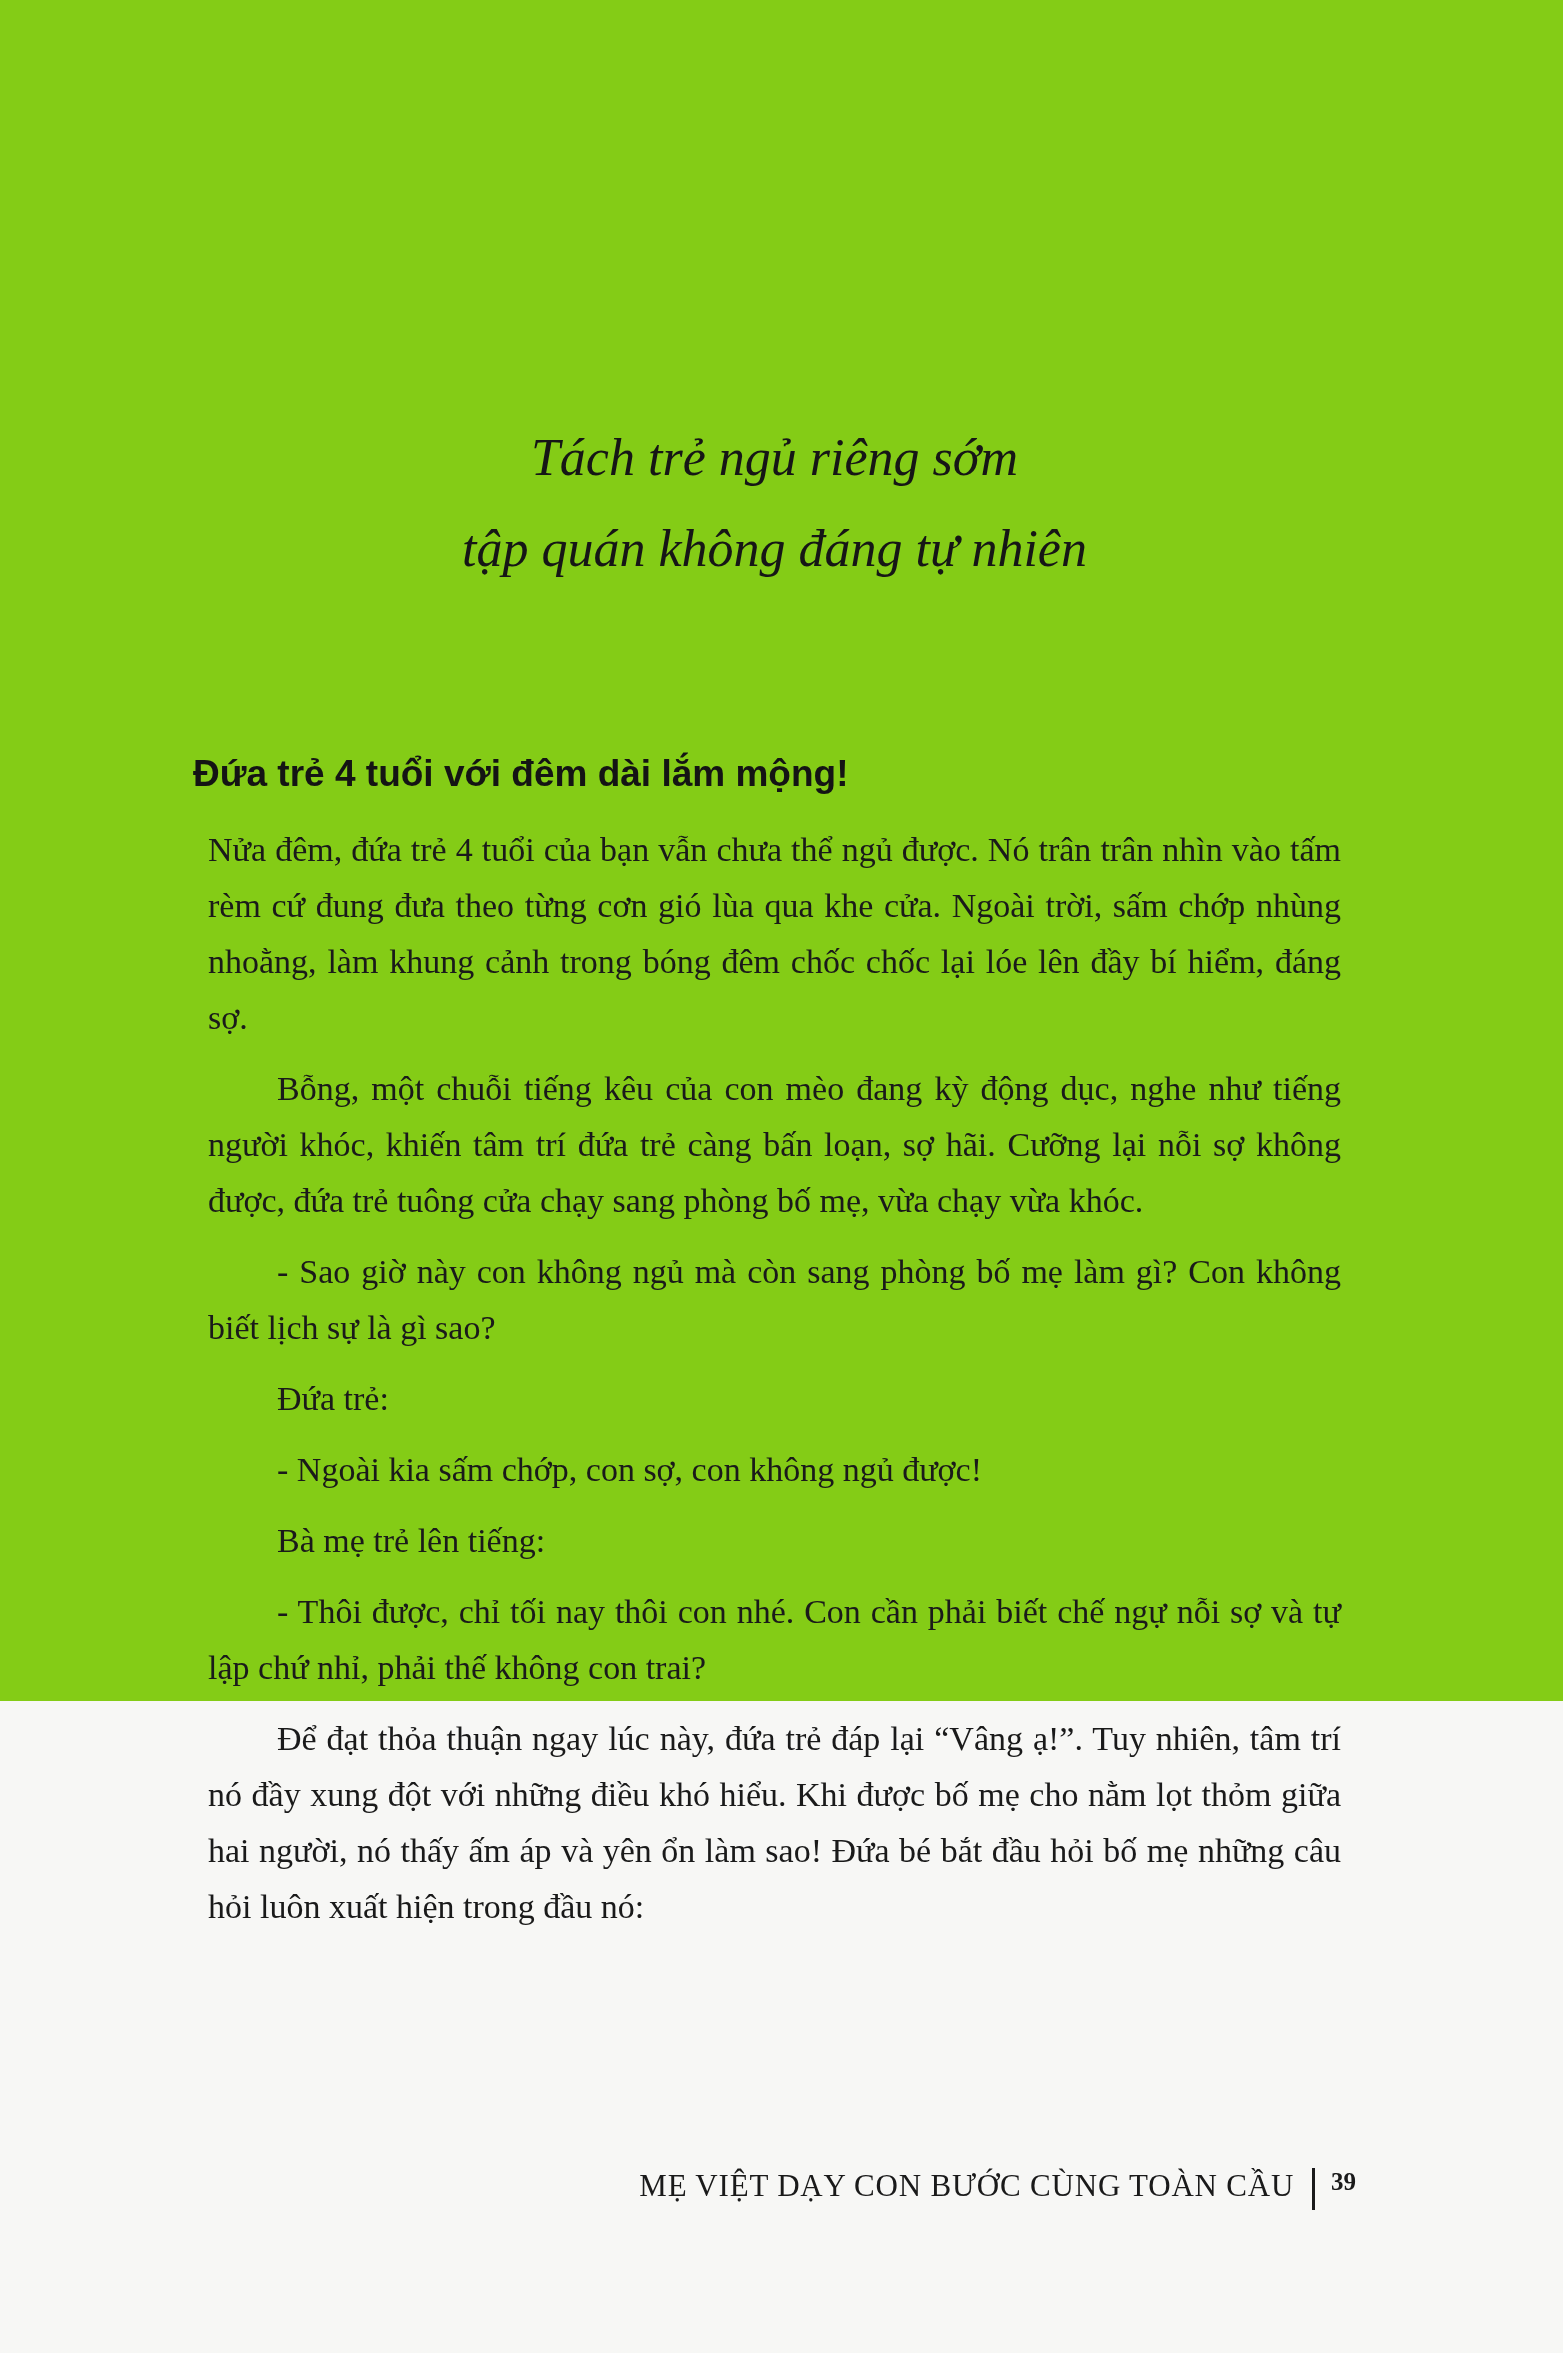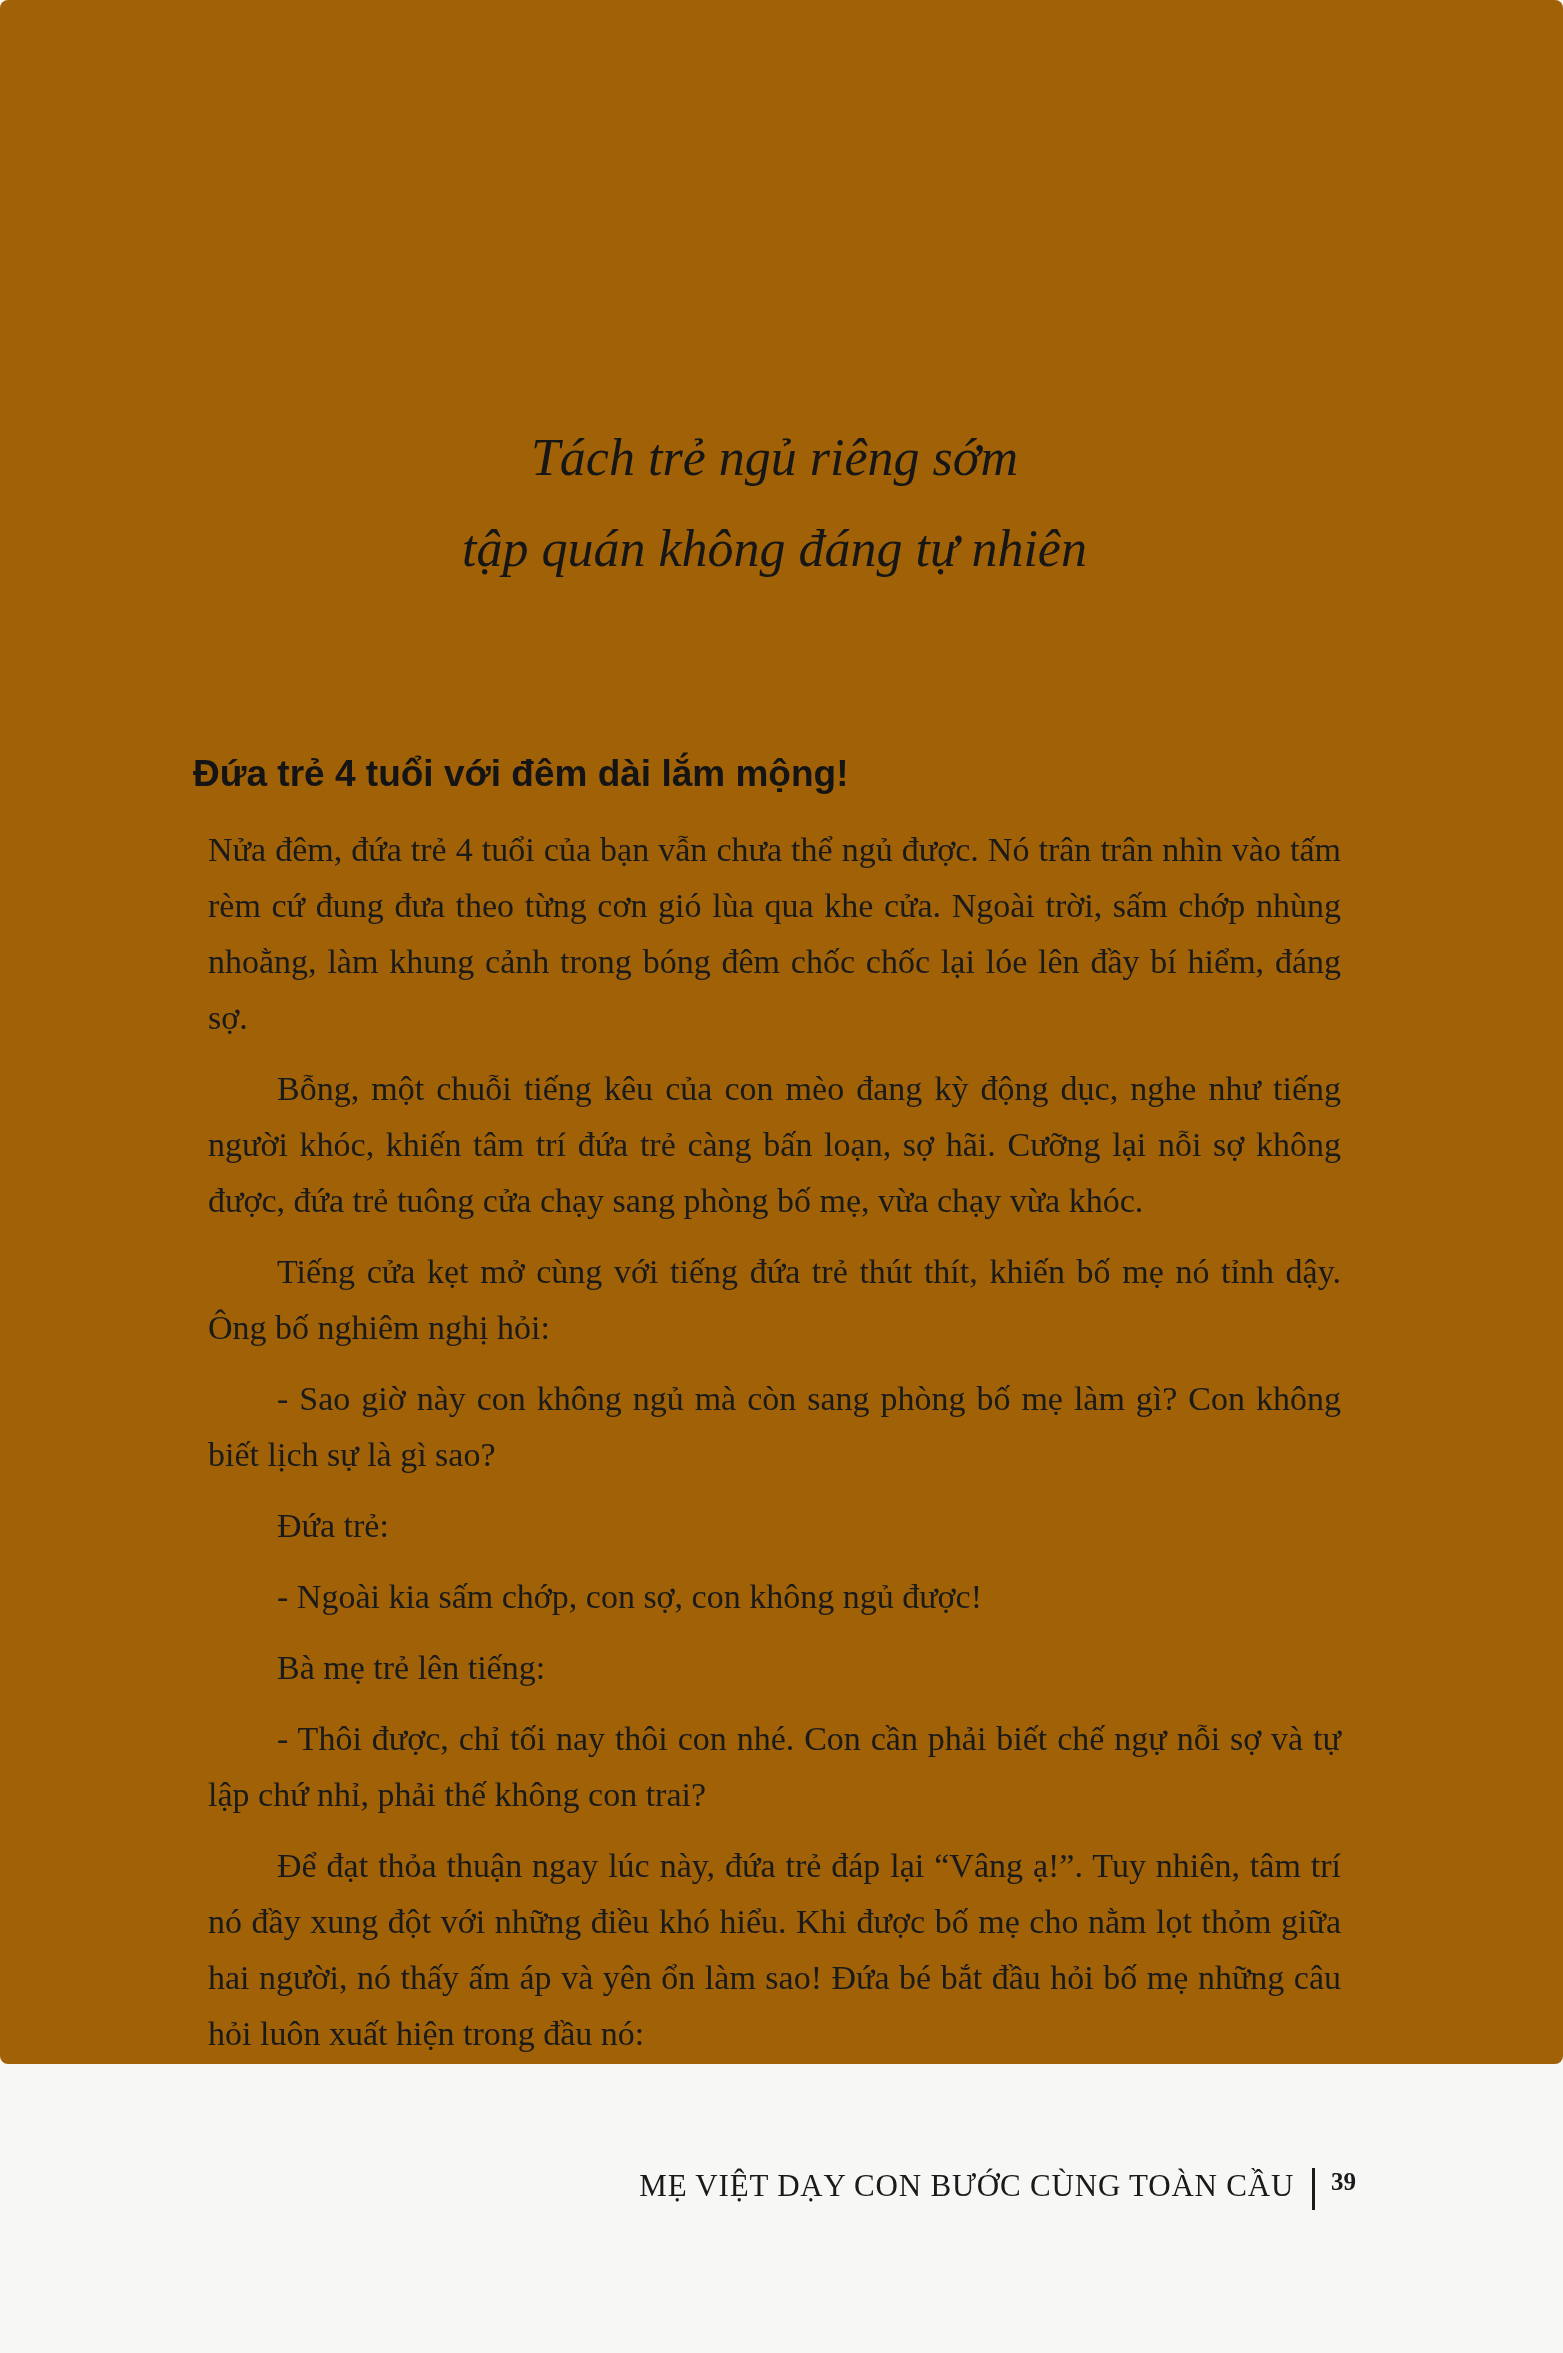--- a/index.html
+++ b/index.html
@@ -8,23 +8,22 @@
     width: 1563px;
     height: 2354px;
     background: #f7f7f5;
     font-family: "Liberation Serif", "DejaVu Serif", serif;
     color: #1a1a1a;
     overflow: hidden;
   }
   .page {
     position: relative;
     width: 1563px;
-    height: 2064px;
-    background: #a16207;
-    border-radius: 8px;
+    height: 1701px;
+    background: #84cc16;
   }
   .content {
     position: absolute;
     left: 193px;
     top: 0;
     width: 1163px;
   }
   .title {
     margin: 412px 0 0 0;
     text-align: center;
@@ -84,21 +83,20 @@
 <div class="page">
   <div class="content">
     <h1 class="title">
       <span class="title-line">Tách trẻ ngủ riêng sớm</span>
       <span class="title-line">tập quán không đáng tự nhiên</span>
     </h1>
     <h2 class="heading">Đứa trẻ 4 tuổi với đêm dài lắm mộng!</h2>
     <div class="body-text">
         <p class="para"><span>Nửa đêm, đứa trẻ 4 tuổi của bạn vẫn chưa thể ngủ được. Nó trân trân nhìn vào tấm rèm cứ đung đưa theo từng cơn gió lùa qua khe cửa. Ngoài trời, sấm chớp nhùng nhoằng, làm khung cảnh trong bóng đêm chốc chốc lại lóe lên đầy bí hiểm, đáng sợ.</span></p>
         <p class="para indent"><span>Bỗng, một chuỗi tiếng kêu của con mèo đang kỳ động dục, nghe như tiếng người khóc, khiến tâm trí đứa trẻ càng bấn loạn, sợ hãi. Cưỡng lại nỗi sợ không được, đứa trẻ tuông cửa chạy sang phòng bố mẹ, vừa chạy vừa khóc.</span></p>
-        <p class="para indent"><span>Tiếng cửa kẹt mở cùng với tiếng đứa trẻ thút thít, khiến bố mẹ nó tỉnh dậy. Ông bố nghiêm nghị hỏi:</span></p>
         <p class="para indent"><span>- Sao giờ này con không ngủ mà còn sang phòng bố mẹ làm gì? Con không biết lịch sự là gì sao?</span></p>
         <p class="para indent"><span>Đứa trẻ:</span></p>
         <p class="para indent"><span>- Ngoài kia sấm chớp, con sợ, con không ngủ được!</span></p>
         <p class="para indent"><span>Bà mẹ trẻ lên tiếng:</span></p>
         <p class="para indent"><span>- Thôi được, chỉ tối nay thôi con nhé. Con cần phải biết chế ngự nỗi sợ và tự lập chứ nhỉ, phải thế không con trai?</span></p>
         <p class="para indent"><span>Để đạt thỏa thuận ngay lúc này, đứa trẻ đáp lại </span><span class="italic">“Vâng ạ!”</span><span>. Tuy nhiên, tâm trí nó đầy xung đột với những điều khó hiểu. Khi được bố mẹ cho nằm lọt thỏm giữa hai người, nó thấy ấm áp và yên ổn làm sao! Đứa bé bắt đầu hỏi bố mẹ những câu hỏi luôn xuất hiện trong đầu nó:</span></p>
       </div>
   </div>
   <div class="footer">
     <span class="footer-title">MẸ VIỆT DẠY CON BƯỚC CÙNG TOÀN CẦU</span>

